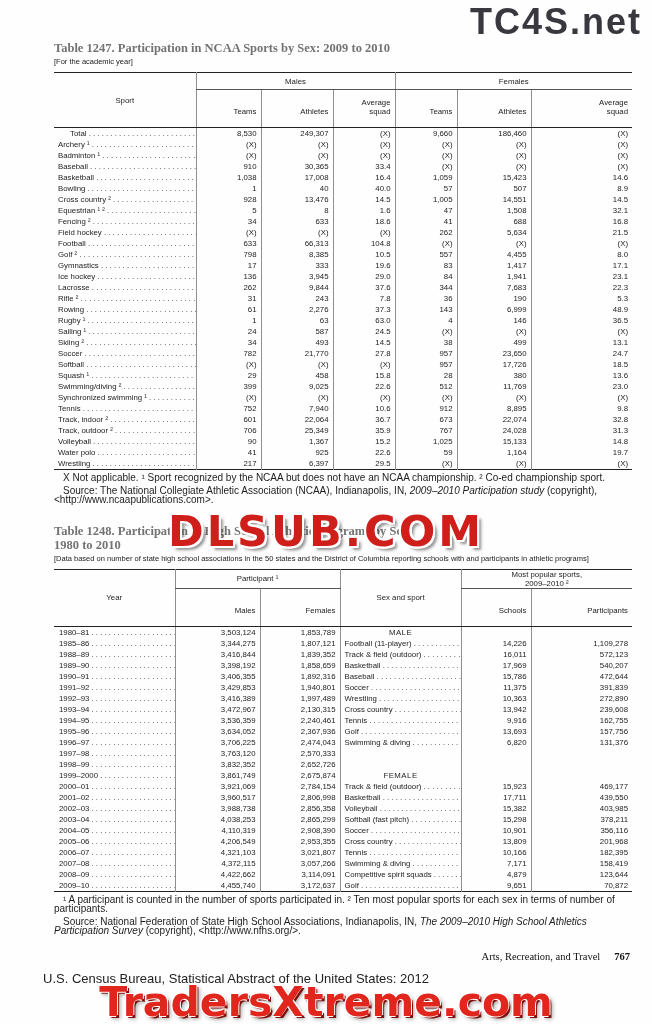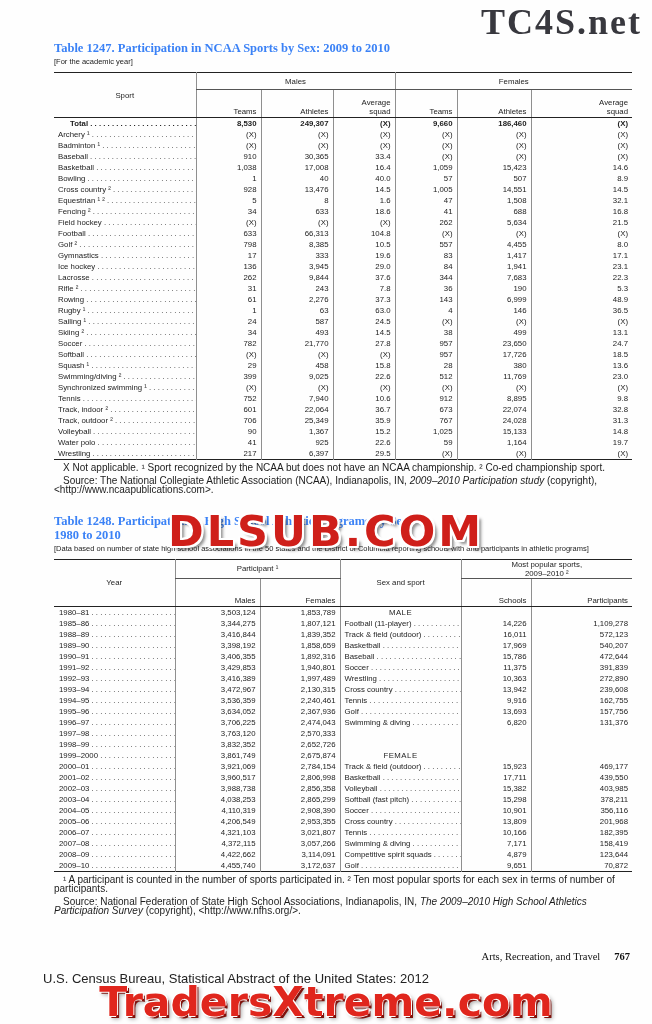--- a/index.html
+++ b/index.html
@@ -10,72 +10,72 @@
     color: #1c1c1c;
     overflow: hidden;
     position: relative;
   }
   .page {
     position: absolute; left: 54px; top: 0; width: 578px;
   }
   
   .t-title {
     font-family: "Liberation Serif", serif;
-    font-size: 12.5px; font-weight: bold; color: #3b82f6;
+    font-size: 12.5px; font-weight: bold; color: #737373;
     line-height: 14px; margin: 0;
   }
   .t1 { margin-top: 41px; }
   .t2 { margin-top: 19px; }
   .t-note { font-size: 7.5px; line-height: 9px; margin-top: 2px; color: #222; }
   .t-note2 { width: 578px; }
   
   table.tbl {
     width: 100%; border-collapse: collapse; table-layout: fixed;
     font-size: 7.8px; margin-top: 6px;
     border-top: 1px solid #222; border-bottom: 1px solid #222;
   }
   .tbl th, .tbl td { font-weight: normal; padding: 0 4px; }
   .tbl thead th { text-align: center; vertical-align: middle; line-height: 9px; }
   .tbl thead .grp-u { border-bottom: 1px solid #555; height: 16px; }
   .tbl thead tr.sub th {
     border-bottom: 1px solid #222; vertical-align: bottom;
-    text-align: right; height: 26px; padding-bottom: 1px;
+    text-align: right; height: 26px; padding-bottom: 11px;
   }
   .tbl thead th.rs { border-bottom: 1px solid #222; }
   .tbl thead th.bl, .tbl tbody td + td { border-left: 1px solid #8f8f8f; }
   .tbl tbody td { height: 11px; line-height: 11px; }
   .num { text-align: right; }
   .wrap-narrow { display: block; width: 46px; margin-left: auto; text-align: right; white-space: normal; }
   
   .ld { overflow: hidden; white-space: nowrap; }
   .ld::after, .sport-cell.itm::after {
     content: "\00a0. . . . . . . . . . . . . . . . . . . . . . . . . . . . . . . . . . . . . . . . . . . . . . . . . . . . . . . . . . . . . . . .";
   }
-  .t1247 tr.total td { font-weight: bold; }
+  .t1247 tr.total td { font-weight: normal; }
   .t1247 tr.total .sport-cell { padding-left: 16px; }
   .sport-cell { overflow: hidden; white-space: nowrap; }
   .t1248 .sport-cell.hdr { text-align: center; letter-spacing: 0.5px; }
   .t1248 tbody .year-cell { padding-left: 5px; text-align: right; }
   
   .fn {
     font-size: 10px; line-height: 9.5px; margin: 0; margin-top: 3px;
     text-indent: 9px; color: #1c1c1c;
   }
   .fn i { }
   
   .footer-right {
     position: absolute; right: 22px; top: 951px;
     font-family: "Liberation Serif", serif; font-size: 10.5px; color: #111;
   }
   .footer-right .pgnum { font-weight: bold; margin-left: 14px; }
   .footer-credit { position: absolute; left: 43px; top: 971px; font-size: 13px; color: #222; }
   
   .wm-top {
     position: absolute; top: 1px; right: 10px; z-index: 6;
-    font-family: Liberation Serif, serif; font-weight: bold;
+    font-family: Liberation Sans, sans-serif; font-weight: bold;
     font-size: 36px; letter-spacing: 2px; color: #2e2e34; opacity: 0.95;
   }
   .wm-mid {
     position: absolute; top: 506px; left: 50%; transform: translateX(-50%); z-index: 6;
     font-family: "DejaVu Sans", sans-serif; font-weight: bold;
     font-size: 43px; letter-spacing: 3px; color: #cf1f1a;
     text-shadow:
       -2px -2px 0 #fff, 2px -2px 0 #fff, -2px 2px 0 #fff, 2px 2px 0 #fff,
       -2px 0 0 #fff, 2px 0 0 #fff, 0 -2px 0 #fff, 0 2px 0 #fff,
       4px 4px 3px rgba(40,40,40,0.5);

